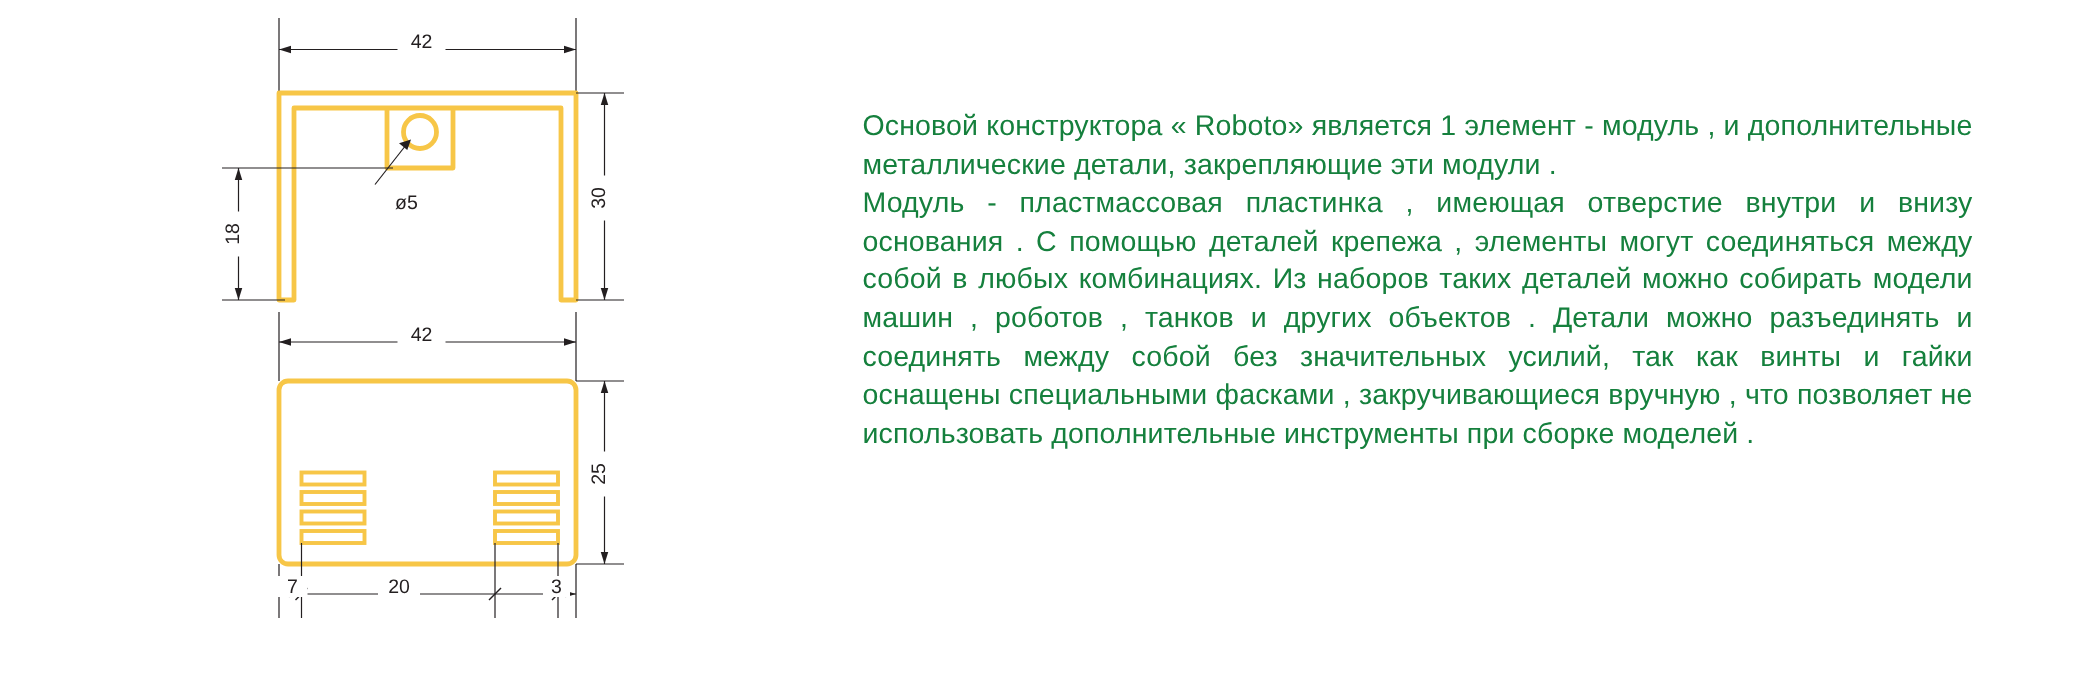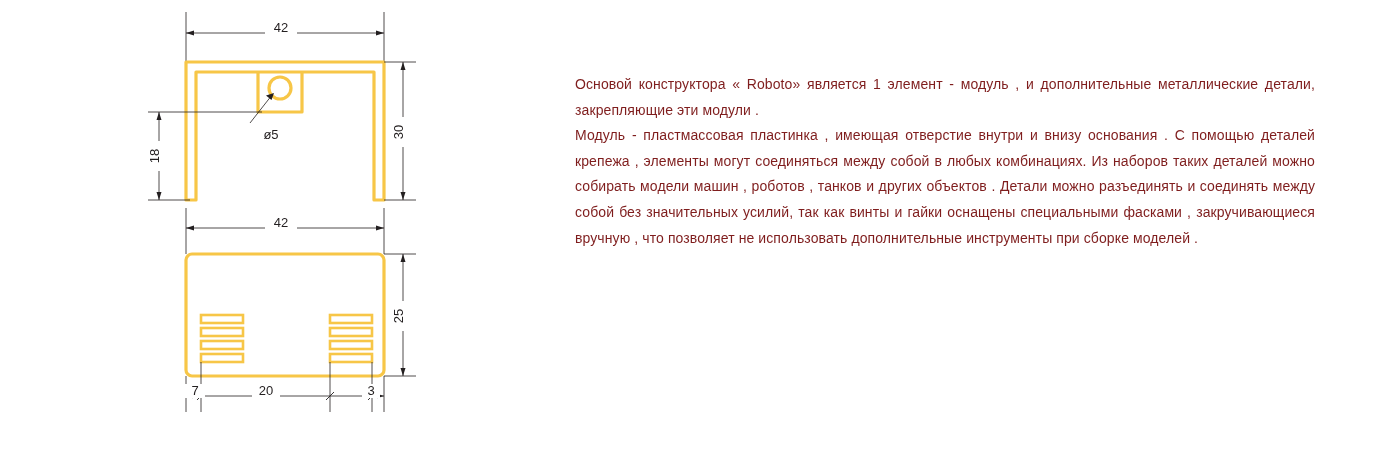--- a/index.html
+++ b/index.html
@@ -26,23 +26,23 @@
     height: 450px;
   }
   .text-panel {
     position: absolute;
     left: 575px;
     top: 72px;
     width: 740px;
   }
   .text-panel p {
     margin: 0;
-    font-size: 14px;
+    font-size: 19px;
     line-height: 25.6px;
-    color: #7f1d1d;
+    color: #15803d;
     font-family: "Liberation Sans", sans-serif;
     letter-spacing: 0.1px;
     text-align: justify;
     text-justify: inter-word;
   }
   svg {
     display: block;
   }
   .dim-text {
     font-family: "Liberation Sans", sans-serif;

